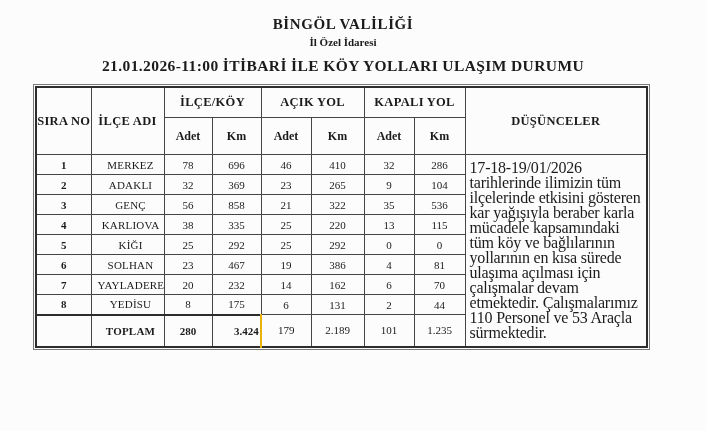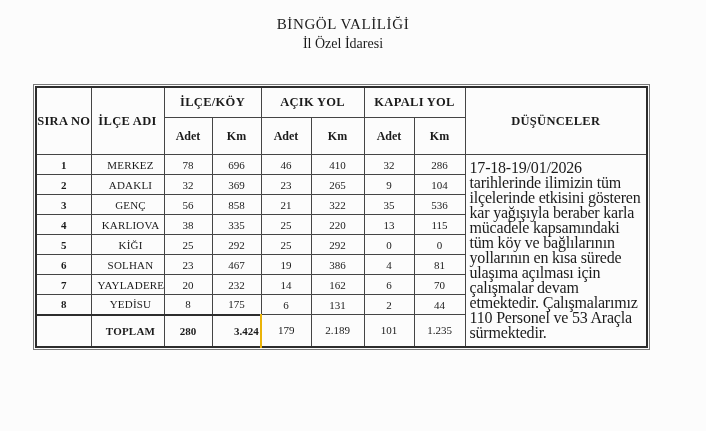--- a/index.html
+++ b/index.html
@@ -13,24 +13,24 @@
     position: relative;
     overflow: hidden;
   }
 
   
   .titles {
     position: absolute;
     left: 20px; top: 16px;
     width: 646px;
     text-align: center;
-    font-weight: normal;
+    font-weight: bold;
   }
   .title-1 { font-size: 15px; letter-spacing: 0.6px; }
-  .title-2 { font-size: 14px; margin-top: 3px; }
+  .title-2 { font-size: 11px; margin-top: 3px; }
   .title-3 { font-size: 15.5px; margin-top: 9px; letter-spacing: 0.4px; }
 
   
   .table-wrap {
     position: absolute;
     left: 33px; top: 84px;
     border: 1px solid #7a7a7a;   
     padding: 1px;
   }
   table {
@@ -74,20 +74,21 @@
     line-height: 15px;
     letter-spacing: -0.2px;
   }
 </style>
 </head>
 <body>
 
 <div class="titles">
   <div class="title-1">BİNGÖL VALİLİĞİ</div>
   <div class="title-2">İl Özel İdaresi</div>
+  <div class="title-3">21.01.2026-11:00 İTİBARİ İLE KÖY YOLLARI ULAŞIM DURUMU</div>
 </div>
 
 <div class="table-wrap">
   <table>
     <colgroup>
       <col style="width:55px">
         <col style="width:73px">
       <col style="width:48px">
         <col style="width:49px">
       <col style="width:50px">

